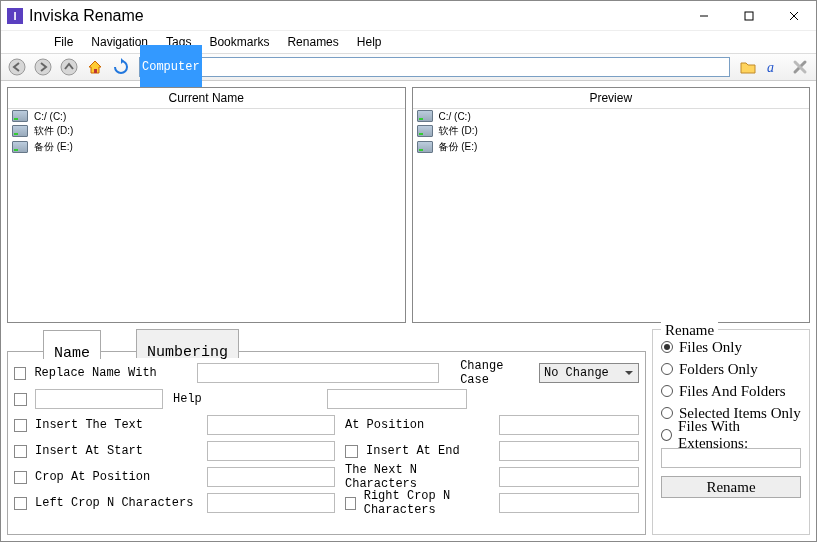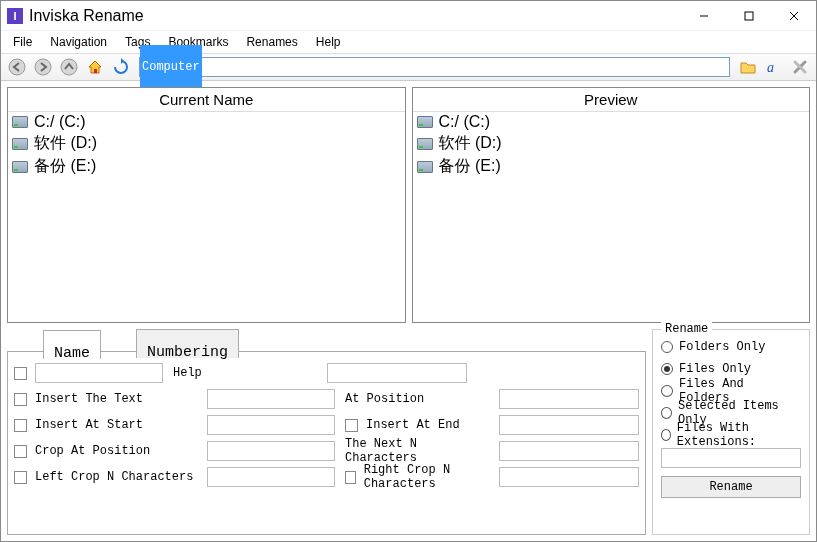--- a/index.html
+++ b/index.html
@@ -2,50 +2,50 @@
 <html><head>
 <meta charset="utf-8">
 <style>
 * { box-sizing: border-box; margin: 0; padding: 0; }
 body { font-family: "Segoe UI", Tahoma, sans-serif; font-size: 12px; background: #fff; width: 817px; height: 542px; overflow: hidden; border: 1px solid #888; display: flex; flex-direction: column; }
 .titlebar { height: 30px; display: flex; align-items: center; padding: 0 0 0 6px; background: #fff; border-bottom: 1px solid #eee; }
 .titlebar .app-icon { width: 16px; height: 16px; background: #5a3fc0; color: #fff; font-weight: bold; font-size: 11px; display: flex; align-items: center; justify-content: center; margin-right: 6px; }
 .titlebar .title { font-size: 16px; flex: 1; }
 .winbtns { display: flex; }
 .winbtn { width: 45px; height: 29px; display: flex; align-items: center; justify-content: center; font-family: Arial; }
-.menubar { height: 22px; display: flex; align-items: center; padding: 0 4px; gap: 2px; }
+.menubar { height: 22px; display: flex; align-items: center; padding: 0 4px; gap: 2px; margin-left: 41px; }
 .menubar .mitem { padding: 2px 8px; font-size: 12px; }
 .toolbar { height: 28px; display: flex; align-items: center; padding: 0 4px; gap: 2px; border-top: 1px solid #ddd; border-bottom: 1px solid #ccc; background: linear-gradient(#fdfdfd,#f0f0f0); }
 .tbtn { width: 24px; height: 24px; display: flex; align-items: center; justify-content: center; border-radius: 3px; }
 .addr { flex: 1; height: 20px; border: 1px solid #7a9fc4; background: #fff; margin: 0 4px; display: flex; align-items: center; }
 .addr .sel { background: #3399ff; color: #fff; font-family: "Courier New", monospace; font-size: 12px; padding: 15px 2px; }
 .panels { display: flex; gap: 6px; padding: 6px; height: 248px; }
 .panel { flex: 1; border: 1px solid #888; background: #fff; display: flex; flex-direction: column; }
-.panel-head { text-align: center; font-size: 15px; padding: 3px 0; border-bottom: 1px solid #ddd; background: #fff; }
+.panel-head { text-align: center; font-size: 12px; padding: 3px 0; border-bottom: 1px solid #ddd; background: #fff; }
 .panel-body { flex: 1; overflow: auto; }
-.row { display: flex; align-items: center; padding: 1px 4px; gap: 6px; font-size: 16px; }
+.row { display: flex; align-items: center; padding: 1px 4px; gap: 6px; font-size: 10px; }
 .row .ricon { width: 16px; height: 12px; }
 .drive-icon { background: linear-gradient(#bcd, #9ab); border: 1px solid #678; border-radius: 1px; position: relative; }
 .drive-icon::after { content: ""; position: absolute; bottom: 1px; left: 1px; width: 4px; height: 2px; background: #3c3; }
 .bottom { display: flex; padding: 0 6px 6px 6px; gap: 6px; flex: 1; }
 .tabs-wrap { flex: 1; display: flex; flex-direction: column; }
 .tabstrip { display: flex; height: 22px; position: relative; z-index: 2; }
 .tab { border: 1px solid #aaa; border-bottom: none; padding: 14px 10px; font-family: "Courier New", monospace; font-size: 15px; background: #f0f0f0; margin-right: -1px; margin-left: 36px; }
 .tab.active { background: #fff; position: relative; top: 1px; }
 .tabbody { border: 1px solid #aaa; flex: 1; padding: 8px 6px; font-family: "Courier New", monospace; font-size: 12px; background: #fff; }
 .form-row { display: flex; align-items: center; height: 26px; gap: 4px; }
 .chk { width: 13px; height: 13px; border: 1px solid #888; background: #fff; margin-right: 4px; }
 .lbl { width: 168px; }
 .txt { height: 20px; border: 1px solid #bbb; background: #fff; }
 .txt.w1 { width: 128px; }
 .txt.w2 { width: 140px; }
 .midlbl { width: 156px; padding-left: 6px; display: flex; align-items: center; gap: 4px; }
 .select { height: 20px; border: 1px solid #888; background: #eee; padding: 0 18px 0 4px; position: relative; display: inline-flex; align-items: center; min-width: 100px; }
 .select::after { content: ""; position: absolute; right: 5px; top: 7px; border: 4px solid transparent; border-top-color: #444; }
-.rename-group { width: 185px; border: 1px solid #ccc; padding: 6px 8px 6px 8px; position: relative; font-family: Liberation Mono, monospace; font-size: 12px; background: #fff; }
+.rename-group { width: 185px; border: 1px solid #ccc; padding: 6px 8px 6px 8px; position: relative; font-family: Liberation Serif, serif; font-size: 15px; background: #fff; }
 .rename-group .gtitle { position: absolute; top: -8px; left: 8px; background: #fff; padding: 0 4px; }
 .ritem { display: flex; align-items: center; height: 22px; gap: 6px; }
 .radio { width: 12px; height: 12px; border: 1px solid #555; border-radius: 50%; display: flex; align-items: center; justify-content: center; }
 .radio.on::after { content: ""; width: 6px; height: 6px; background: #333; border-radius: 50%; }
 .rename-btn { margin-top: 8px; height: 22px; border: 1px solid #aaa; background: #eee; display: flex; align-items: center; justify-content: center; }
 svg { display: block; }
 </style>
 </head>
 <body>
 
@@ -171,20 +171,30 @@
 </div>
 
 <div class="bottom">
   <div class="tabs-wrap">
     <div class="tabstrip">
       <div class="tab active">Name</div>
       <div class="tab">Numbering</div>
     </div>
     <div class="tabbody">
 
+      <div class="form-row">
+        <div class="chk"></div>
+        <div class="lbl">Replace Name With</div>
+        <div class="txt" style="width:256px"></div>
+        <div style="width:14px"></div>
+        <span>Change Case</span>
+        <div class="select">
+            <span>No Change</span>
+          </div>
+      </div>
 
       <div class="form-row">
         <div class="chk"></div>
         <div class="txt w1"></div>
         <div class="midlbl">
             <span>Help</span>
           </div>
         <div class="txt w2"></div>
       </div>
 
@@ -229,29 +239,29 @@
           </div>
         <div class="txt w2"></div>
       </div>
 
     </div>
   </div>
 
   <div class="rename-group">
     <div class="gtitle">Rename</div>
     <div class="ritem">
-        <div class="radio"></div>
-        <span>Folders Only</span>
-      </div>
-    <div class="ritem">
         <div class="radio on"></div>
         <span>Files Only</span>
       </div>
     <div class="ritem">
         <div class="radio"></div>
+        <span>Folders Only</span>
+      </div>
+    <div class="ritem">
+        <div class="radio"></div>
         <span>Files And Folders</span>
       </div>
     <div class="ritem">
         <div class="radio"></div>
         <span>Selected Items Only</span>
       </div>
     <div class="ritem">
         <div class="radio"></div>
         <span>Files With Extensions:</span>
       </div>

